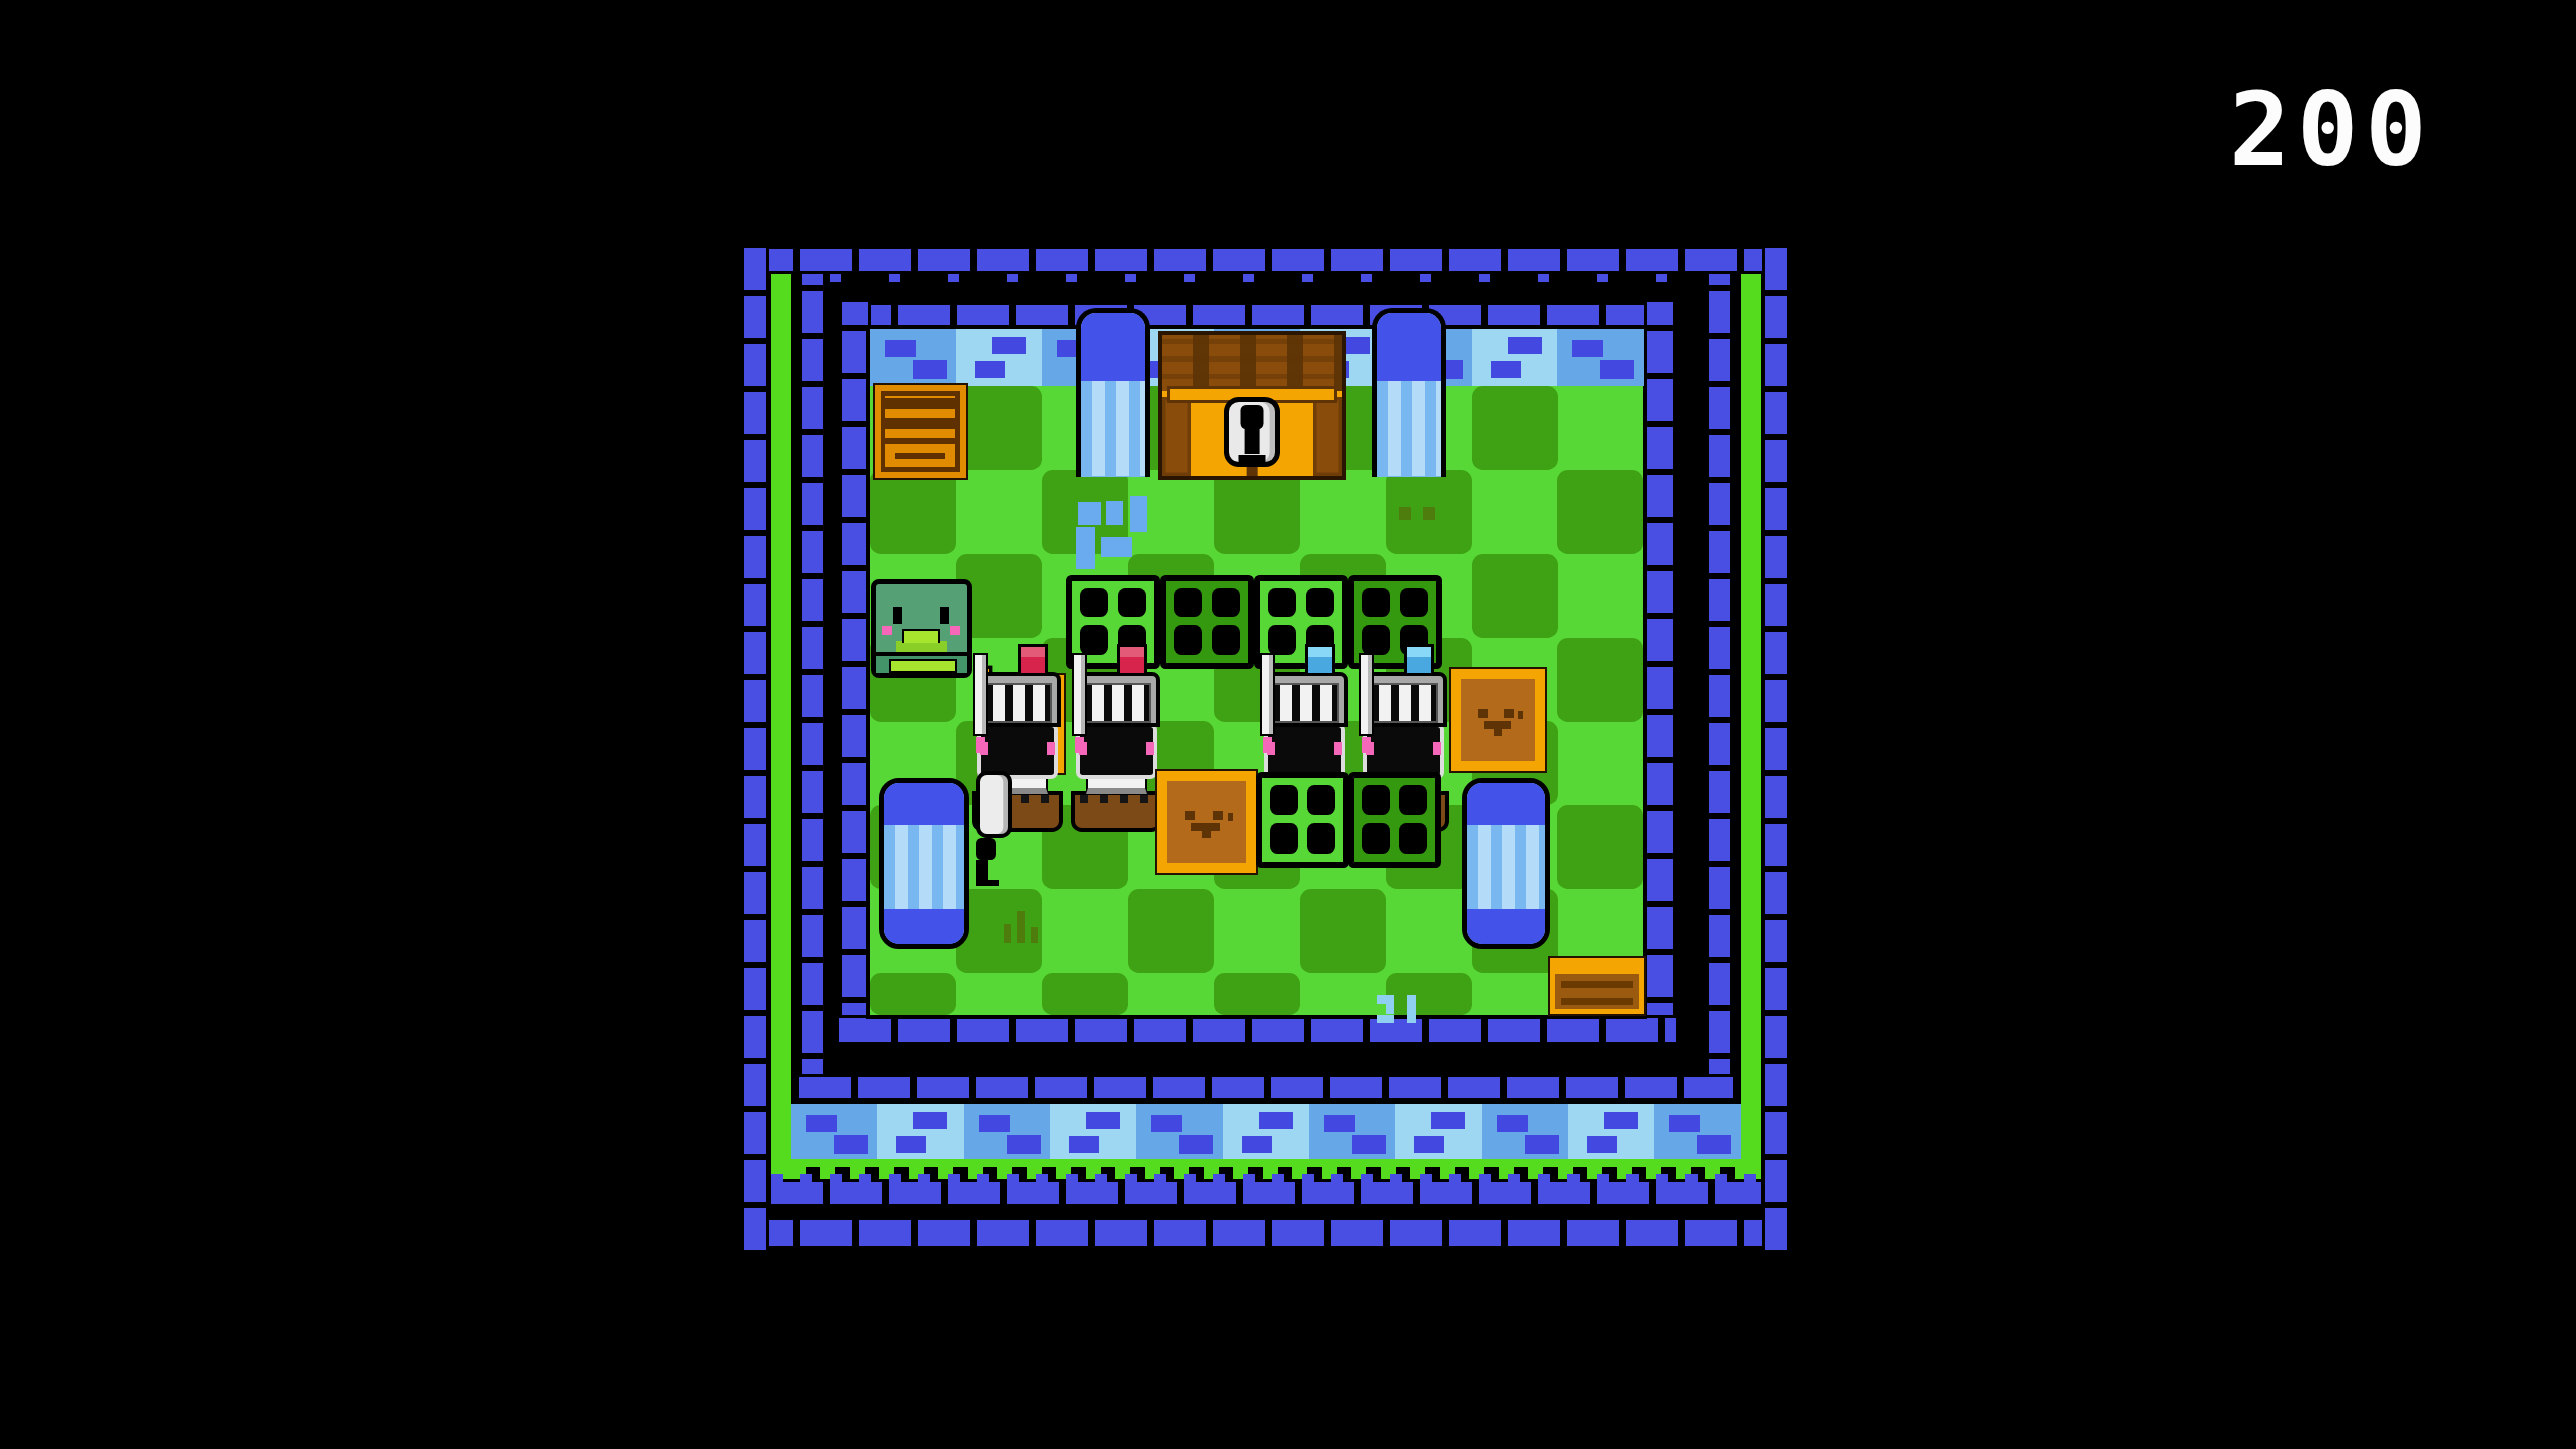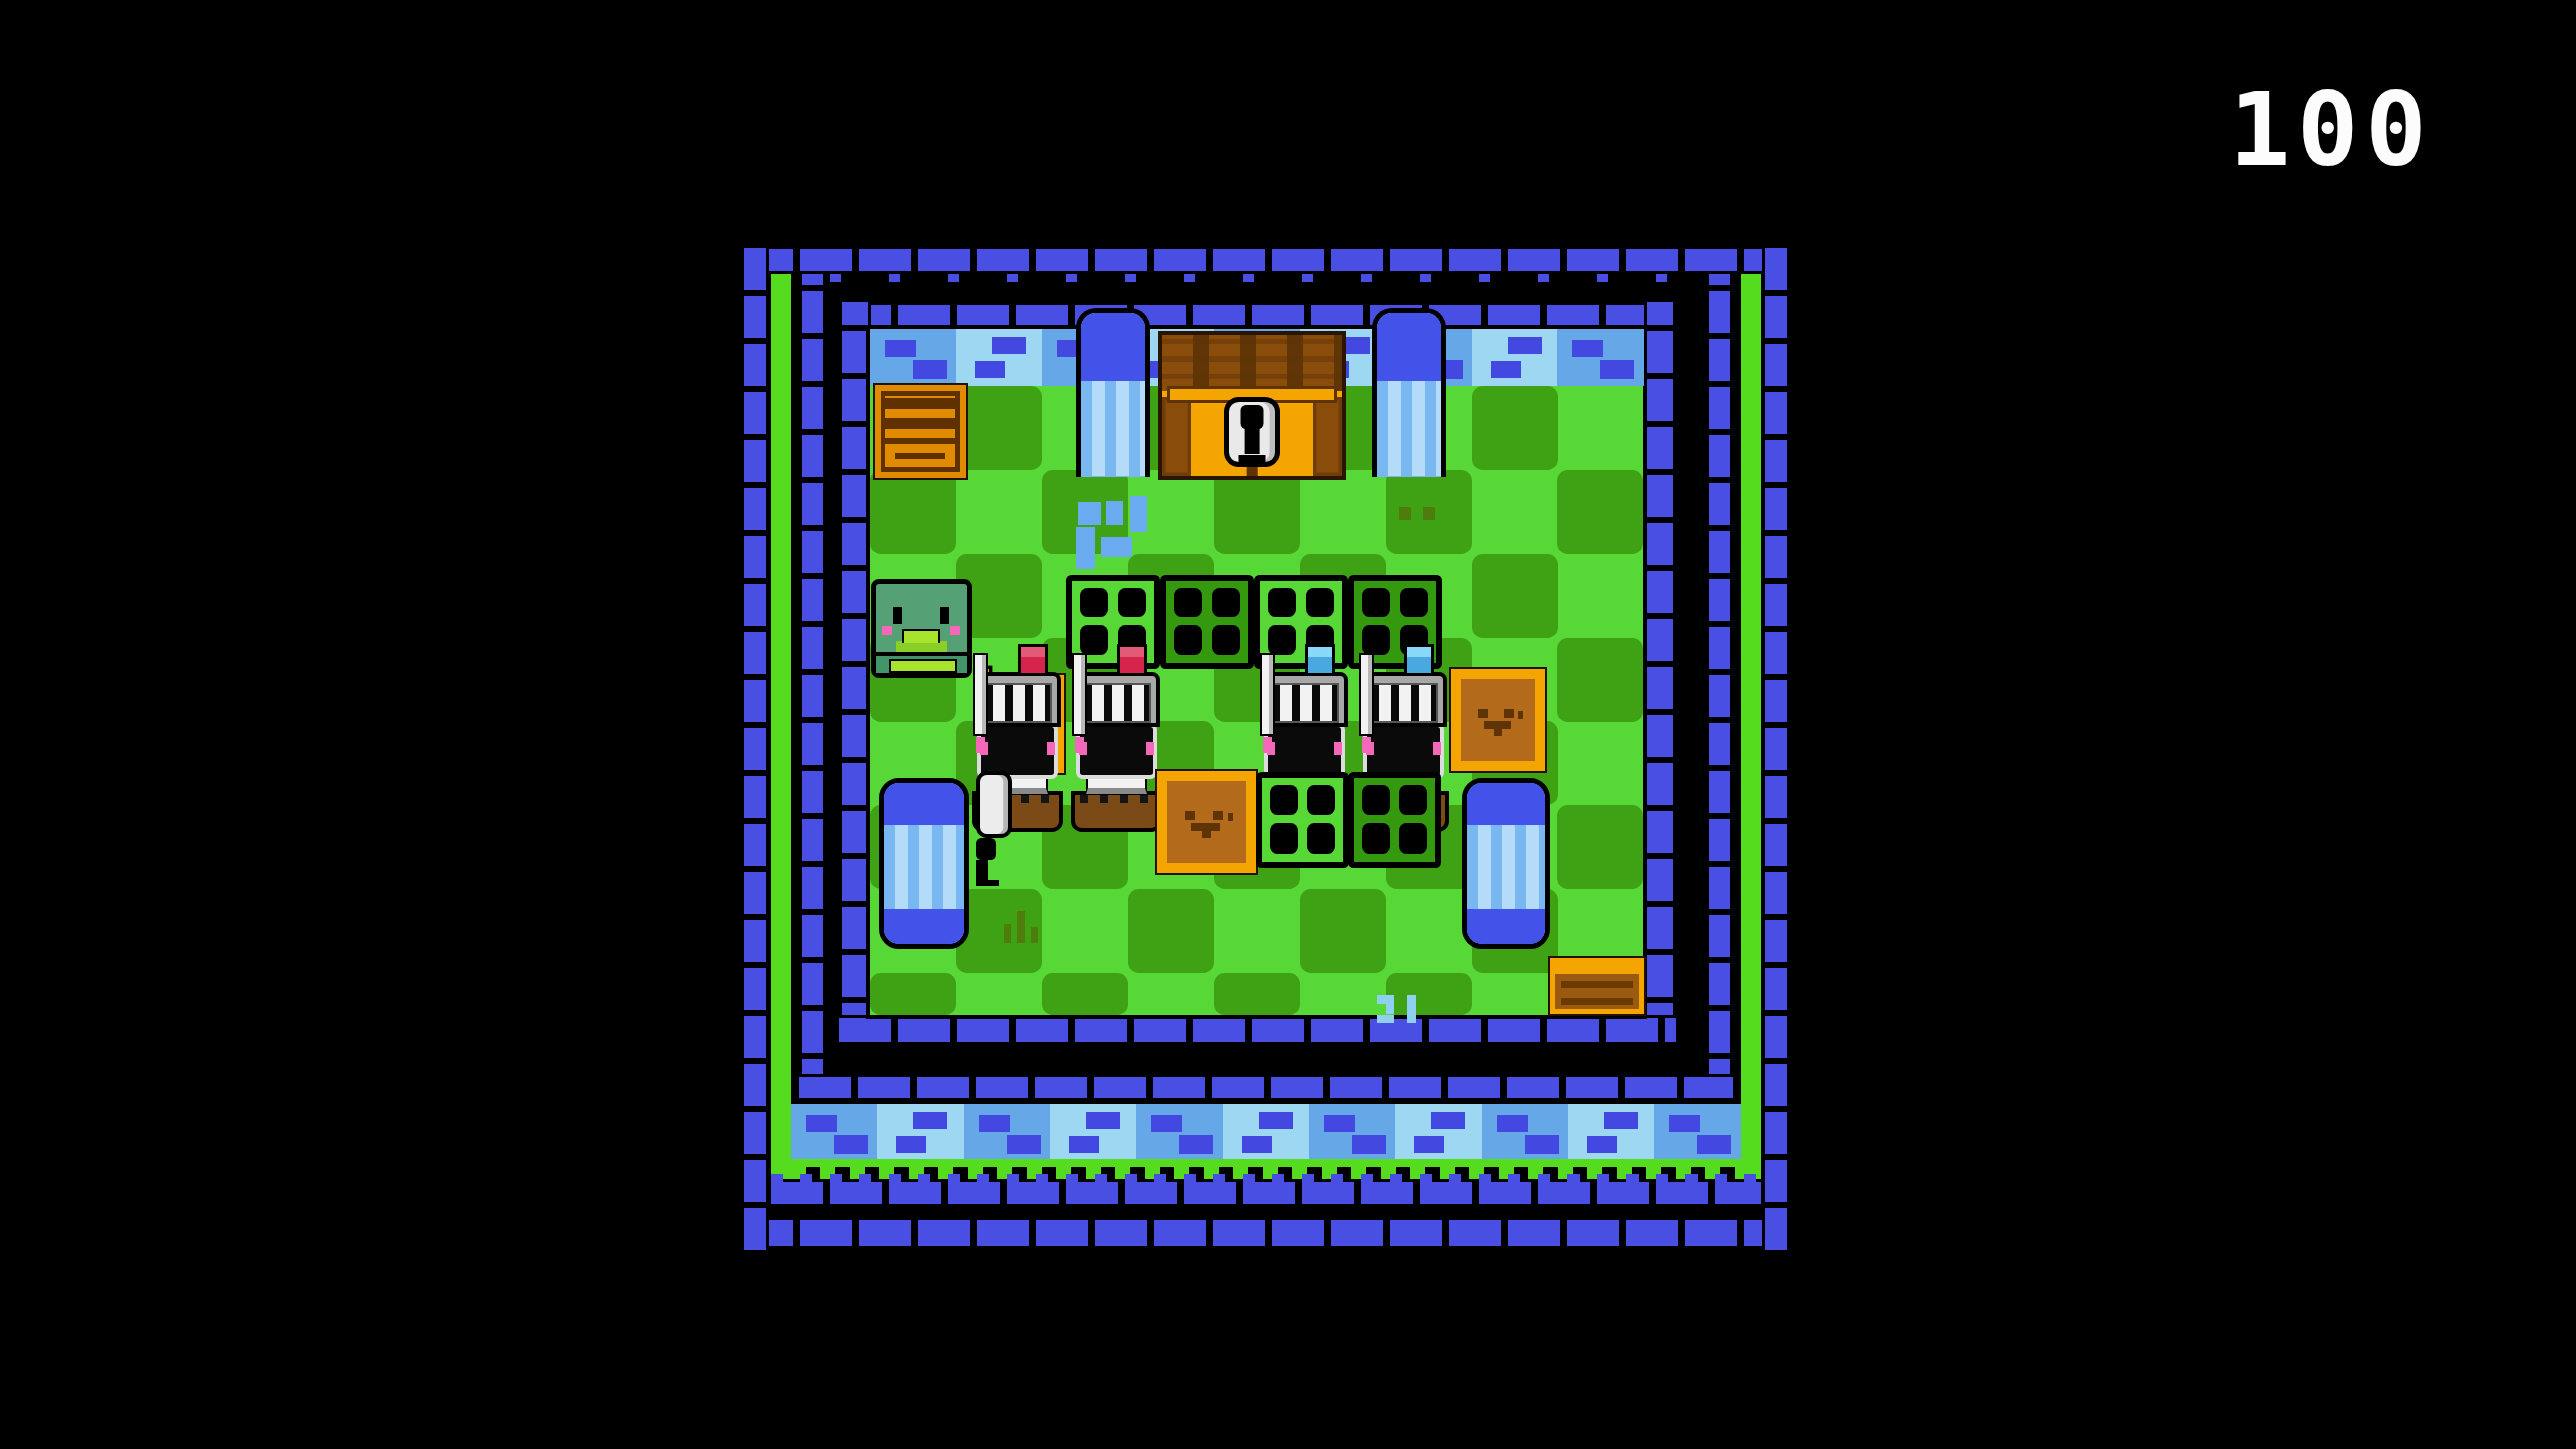--- a/index.html
+++ b/index.html
@@ -117,21 +117,21 @@
   .ky-bow{left:14%;top:18%;width:40%;height:54%;border-radius:26%;}
   .ky-bowhole{left:27%;top:39%;width:14%;height:13%;background:var(--orange);box-shadow:0 0 0 3.4px #000;}
   .ky-stem{left:54%;top:40%;width:33%;height:13%;}
   .ky-tooth{top:53%;width:9%;height:13%;}
   .ky-tooth.t1{left:66%;} .ky-tooth.t2{left:79%;}
 </style>
 </head>
 <body>
 
 <div id="stage" style="--score-white: #fcfcfc; --brick: #4a4fe4; --green: #55dc1e; --grass-light: #58d836; --grass-dark: #3ea214; --water-mid: #66a7e8; --water-light: #9dd7f2; --water-patch: #4348e0; --orange: #f5a502; --orange-deep: #e08b00; --brown: #8a4c0a; --brown-dark: #5e3406; --panel: #b36a1a; --white: #f2f2f2; --plume-red: #d6244c; --plume-blue: #4aa8e0; --pink: #f567b8; --frog-body: #55a075; --frog-dark: #44946a; --lime: #a6e42e; --purple: #a827b8; --pillar-dark: #4352e8; --pillar-light: #79b7f0; --pillar-stripe: #b4dcf8; --olive: #4e7d0e; --mark-blue: #8fd0f0; --puddle-blue: #6aaaee;">
-  <div class="score" style="left: 2229px; top: 79px;">100</div>
+  <div class="score" style="left: 2229px; top: 79px;">200</div>
   <div class="abs" id="board" style="left: 741px; top: 246px; width: 1049px; height: 1004px;">
     <div class="abs brick-h" id="f-outer-top" style="left: 0px; top: 0px; width: 1049px; height: 28px;"></div>
     <div class="abs brick-h" id="f-outer-bottom" style="left: 0px; top: 971px; width: 1049px; height: 32px;"></div>
     <div class="abs brick-v" id="f-outer-left" style="left: 0px; top: 0px; width: 28px; height: 1004px;"></div>
     <div class="abs brick-v" id="f-outer-right" style="left: 1021px; top: 0px; width: 28px; height: 1004px;"></div>
     <div class="abs notch-h" id="f-notch-top" style="left: 29.5px; top: 28px; width: 990px; height: 8px;"></div>
     <div class="abs greenstrip" id="f-green-left" style="left: 29.5px; top: 28px; width: 20px; height: 905px;"></div>
     <div class="abs greenstrip" id="f-green-right" style="left: 1000px; top: 28px; width: 20px; height: 905px;"></div>
     <div class="abs brick-v" id="f-col2-left" style="left: 58px; top: 28px; width: 27px; height: 827px;"></div>
     <div class="abs brick-v" id="f-col2-right" style="left: 965px; top: 28px; width: 27px; height: 827px;"></div>

